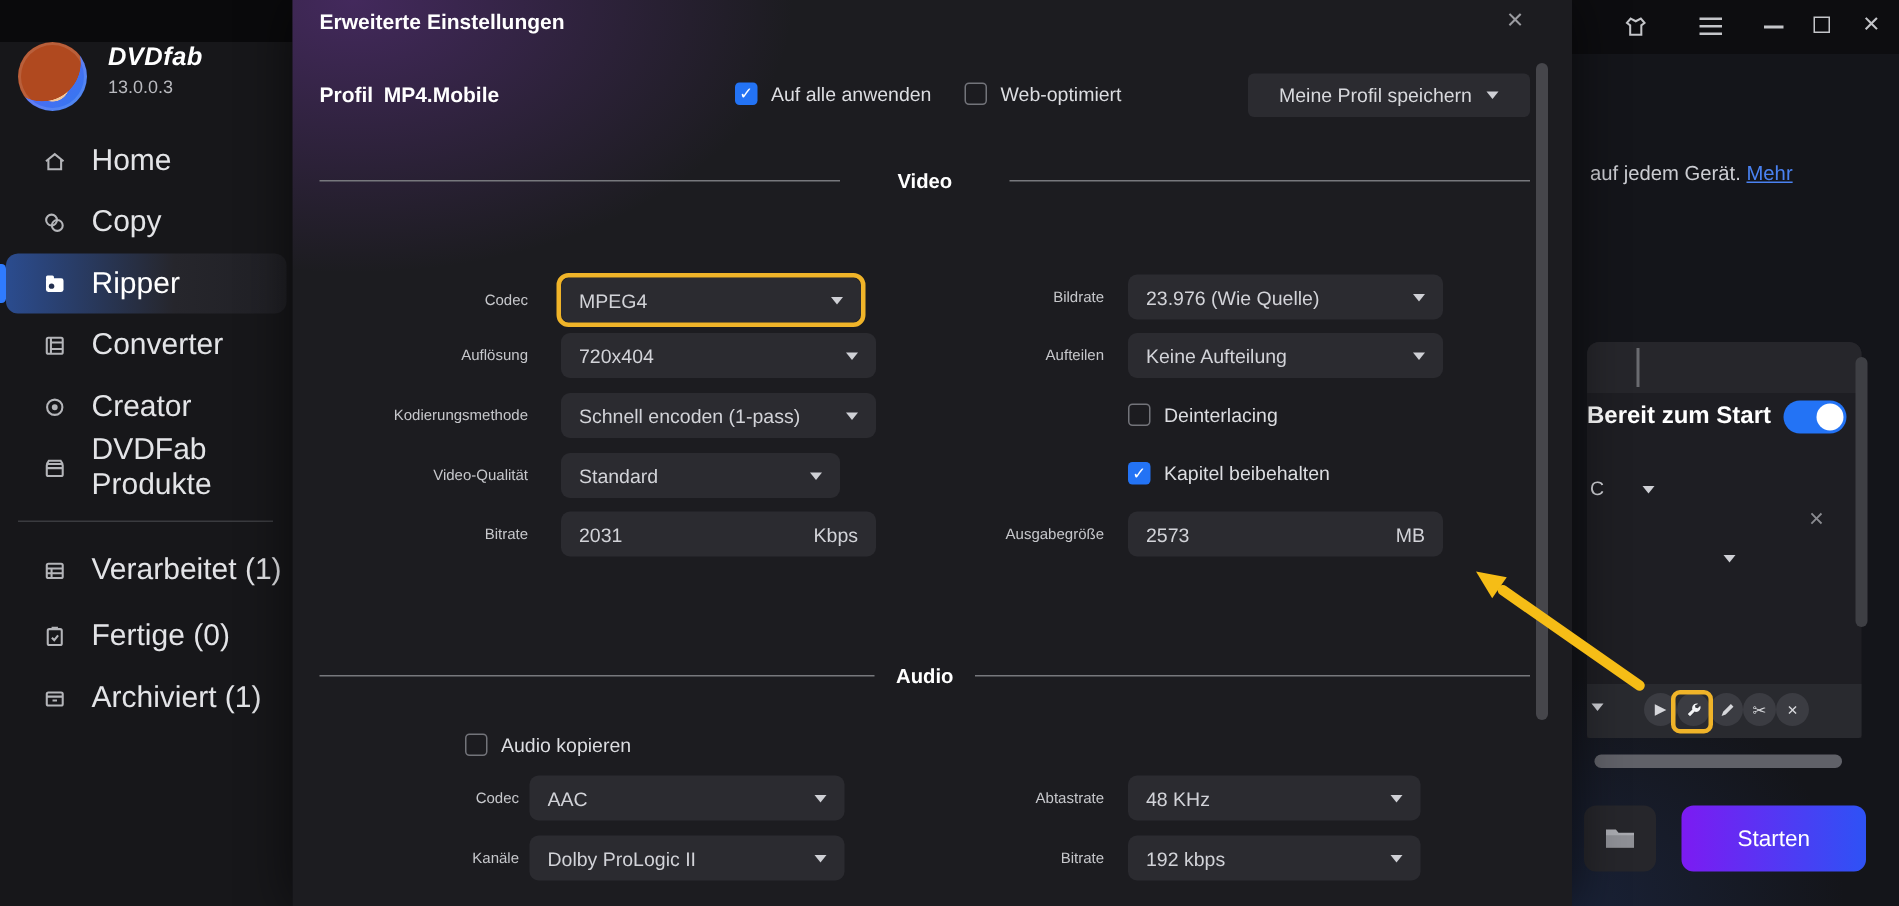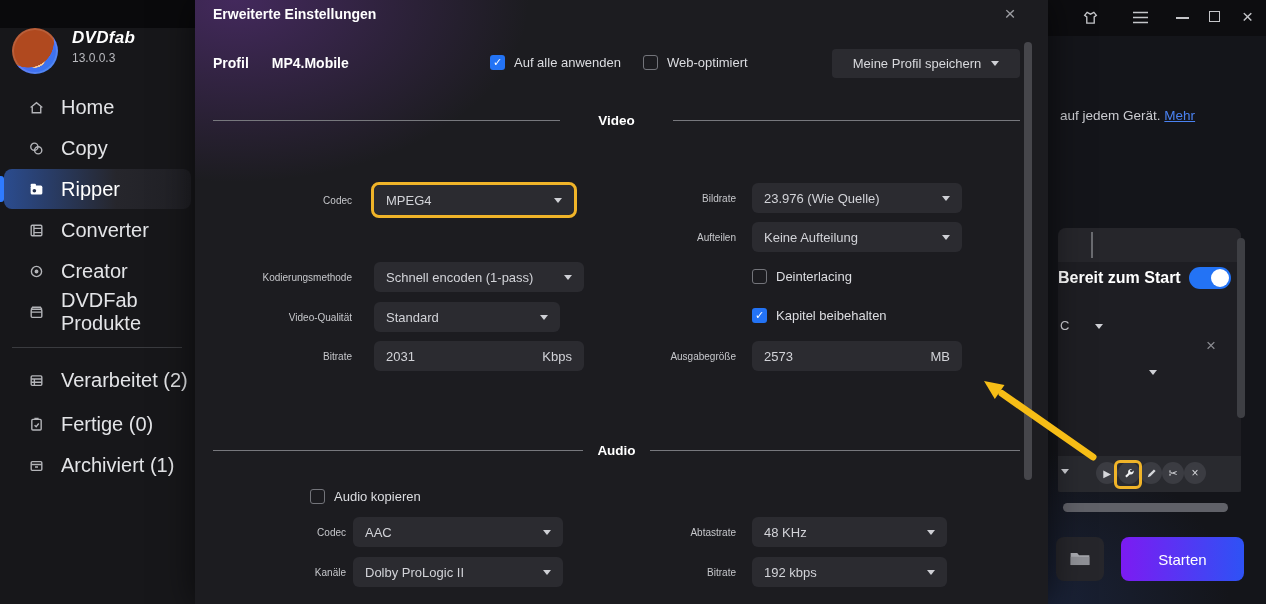--- a/index.html
+++ b/index.html
@@ -27,21 +27,21 @@
   .sdivider{left:12px;width:170px;height:1px;background:#3a3b3f;}
 
   
   #dialog{left:195px;top:0;width:853px;height:604px;background:#1c1c20;
     background-image:radial-gradient(420px 260px at 40px 0px, rgba(106,54,152,.5), rgba(106,54,152,0) 70%);
     box-shadow:0 0 34px rgba(0,0,0,.6);}
   .dlg-title{left:18px;top:6px;font-size:14px;font-weight:bold;color:#fff;}
   .dlg-close{left:800px;top:0px;width:30px;height:28px;display:flex;align-items:center;justify-content:center;
     color:#9b9ca1;font-size:19px;}
   .profile{left:18px;top:55px;font-size:14px;font-weight:bold;color:#fff;}
-  .profile .pv{margin-left:23px;}
+  .profile .pv{margin-left:7px;}
   .cbrow{display:flex;align-items:center;gap:9px;font-size:13px;color:#dcdde1;}
   .cb{width:15px;height:15px;border-radius:3px;box-sizing:border-box;flex:0 0 auto;
       display:flex;align-items:center;justify-content:center;}
   .cb.on{background:#2373f5;color:#fff;font-size:11px;font-weight:bold;}
   .cb.on::after{content:"✓";}
   .cb.off{border:1.5px solid #73747a;background:transparent;}
   .btn-dark{background:#2b2b30;border-radius:4px;color:#d8d9dd;font-size:13px;
     display:flex;align-items:center;justify-content:center;gap:10px;}
   .caret{width:0;height:0;border-left:4.5px solid transparent;border-right:4.5px solid transparent;
     border-top:5px solid #cfd0d5;flex:0 0 auto;}
@@ -148,21 +148,21 @@
     <span>DVDFab Produkte</span>
   </div>
 
   <div class="sdivider abs" style="top:347px;"></div>
 
   <div class="nav abs" style="top:360px;">
     <svg width="17" height="17" viewBox="0 0 16 16" fill="none" stroke="#b4b5b9" stroke-width="1.3">
         <rect x="3" y="3.6" width="10" height="9" rx="1"></rect>
         <path d="M3 6.6h10M6 6.6V12.6M3 9.6h10"></path>
       </svg>
-    <span>Verarbeitet (2)</span>
+    <span>Verarbeitet (1)</span>
   </div>
   <div class="nav abs" style="top:404px;">
     <svg width="17" height="17" viewBox="0 0 16 16" fill="none" stroke="#b4b5b9" stroke-width="1.3">
         <rect x="3.6" y="3.2" width="8.8" height="10" rx="1"></rect>
         <path d="M6 2.4h4M6.2 8.6l1.5 1.5 2.4-3"></path>
       </svg>
     <span>Fertige (0)</span>
   </div>
   <div class="nav abs" style="top:445px;">
     <svg width="17" height="17" viewBox="0 0 16 16" fill="none" stroke="#b4b5b9" stroke-width="1.3">
@@ -270,20 +270,27 @@
 
   <div class="frow abs" style="left:20px;top:185px;">
     <span class="flabel" style="width:137px;margin-right:22px;">Codec</span>
     <div class="dd" style="width:200px;">
       <span class="val">MPEG4</span>
       <span class="caret"></span>
     </div>
   </div>
   <div class="hl-box abs" style="left:176px;top:182px;width:206px;height:36px;"></div>
 
+  <div class="frow abs" style="left:20px;top:222px;">
+    <span class="flabel" style="width:137px;margin-right:22px;">Auflösung</span>
+    <div class="dd" style="width:210px;">
+      <span class="val">720x404</span>
+      <span class="caret"></span>
+    </div>
+  </div>
   <div class="frow abs" style="left:20px;top:262px;">
     <span class="flabel" style="width:137px;margin-right:22px;">Kodierungsmethode</span>
     <div class="dd" style="width:210px;">
       <span class="val">Schnell encoden (1-pass)</span>
       <span class="caret"></span>
     </div>
   </div>
   <div class="frow abs" style="left:20px;top:302px;">
     <span class="flabel" style="width:137px;margin-right:22px;">Video-Qualität</span>
     <div class="dd" style="width:186px;">

